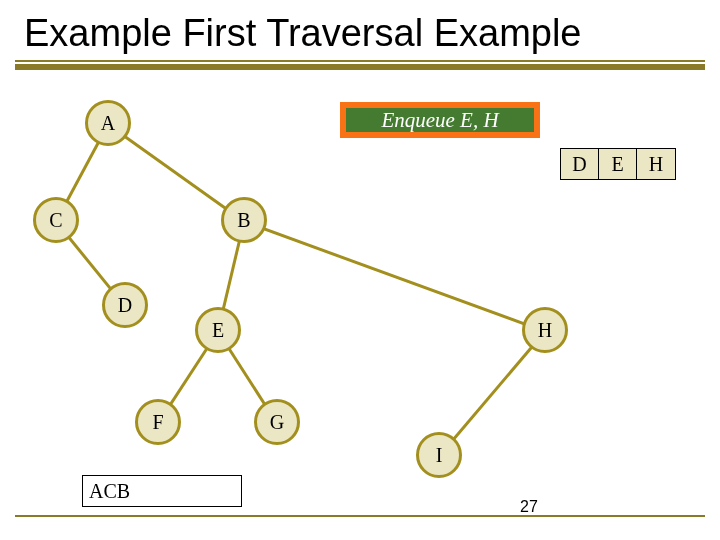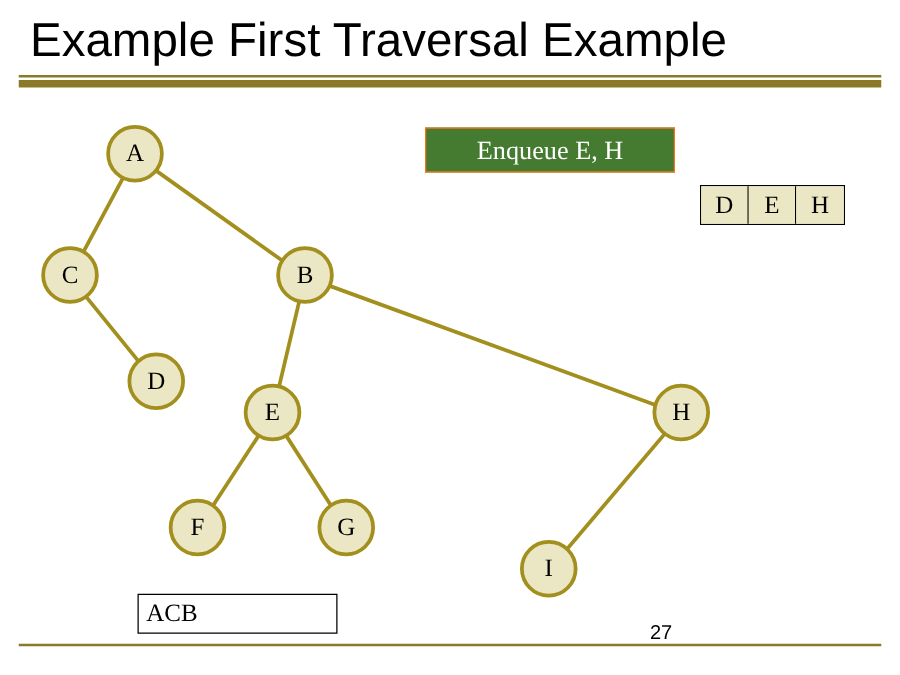--- a/index.html
+++ b/index.html
@@ -43,29 +43,30 @@
   .edge {
     position: absolute;
     background: #A28F1D;
     height: 3px;
     transform-origin: 0 50%;
     z-index: 1;
   }
   .status-box {
     position: absolute;
     background: #457B30;
-    border: 1px solid #f97316;
+    border: 6px solid #f97316;
     color: #fff;
     font-family: "Times New Roman", serif;
     font-size: 21px;
     text-align: center;
     display: flex;
     align-items: center;
     justify-content: center;
     box-sizing: border-box;
+    font-style: italic;
   }
   .queue {
     position: absolute;
     display: flex;
     border: 1px solid #000;
     box-sizing: border-box;
   }
   .queue-cell {
     width: 38px;
     height: 30px;
@@ -82,21 +83,20 @@
   .visited-box {
     position: absolute;
     border: 1.5px solid #000;
     background: #fff;
     font-family: "Times New Roman", serif;
     font-size: 20px;
     display: flex;
     align-items: center;
     padding-left: 6px;
     box-sizing: border-box;
-    margin-left: 28px;
   }
   .footer-line {
     position: absolute;
     left: 15px;
     width: 690px;
     background: #8A7A27;
   }
   .page-num {
     position: absolute;
     font-size: 16px;

